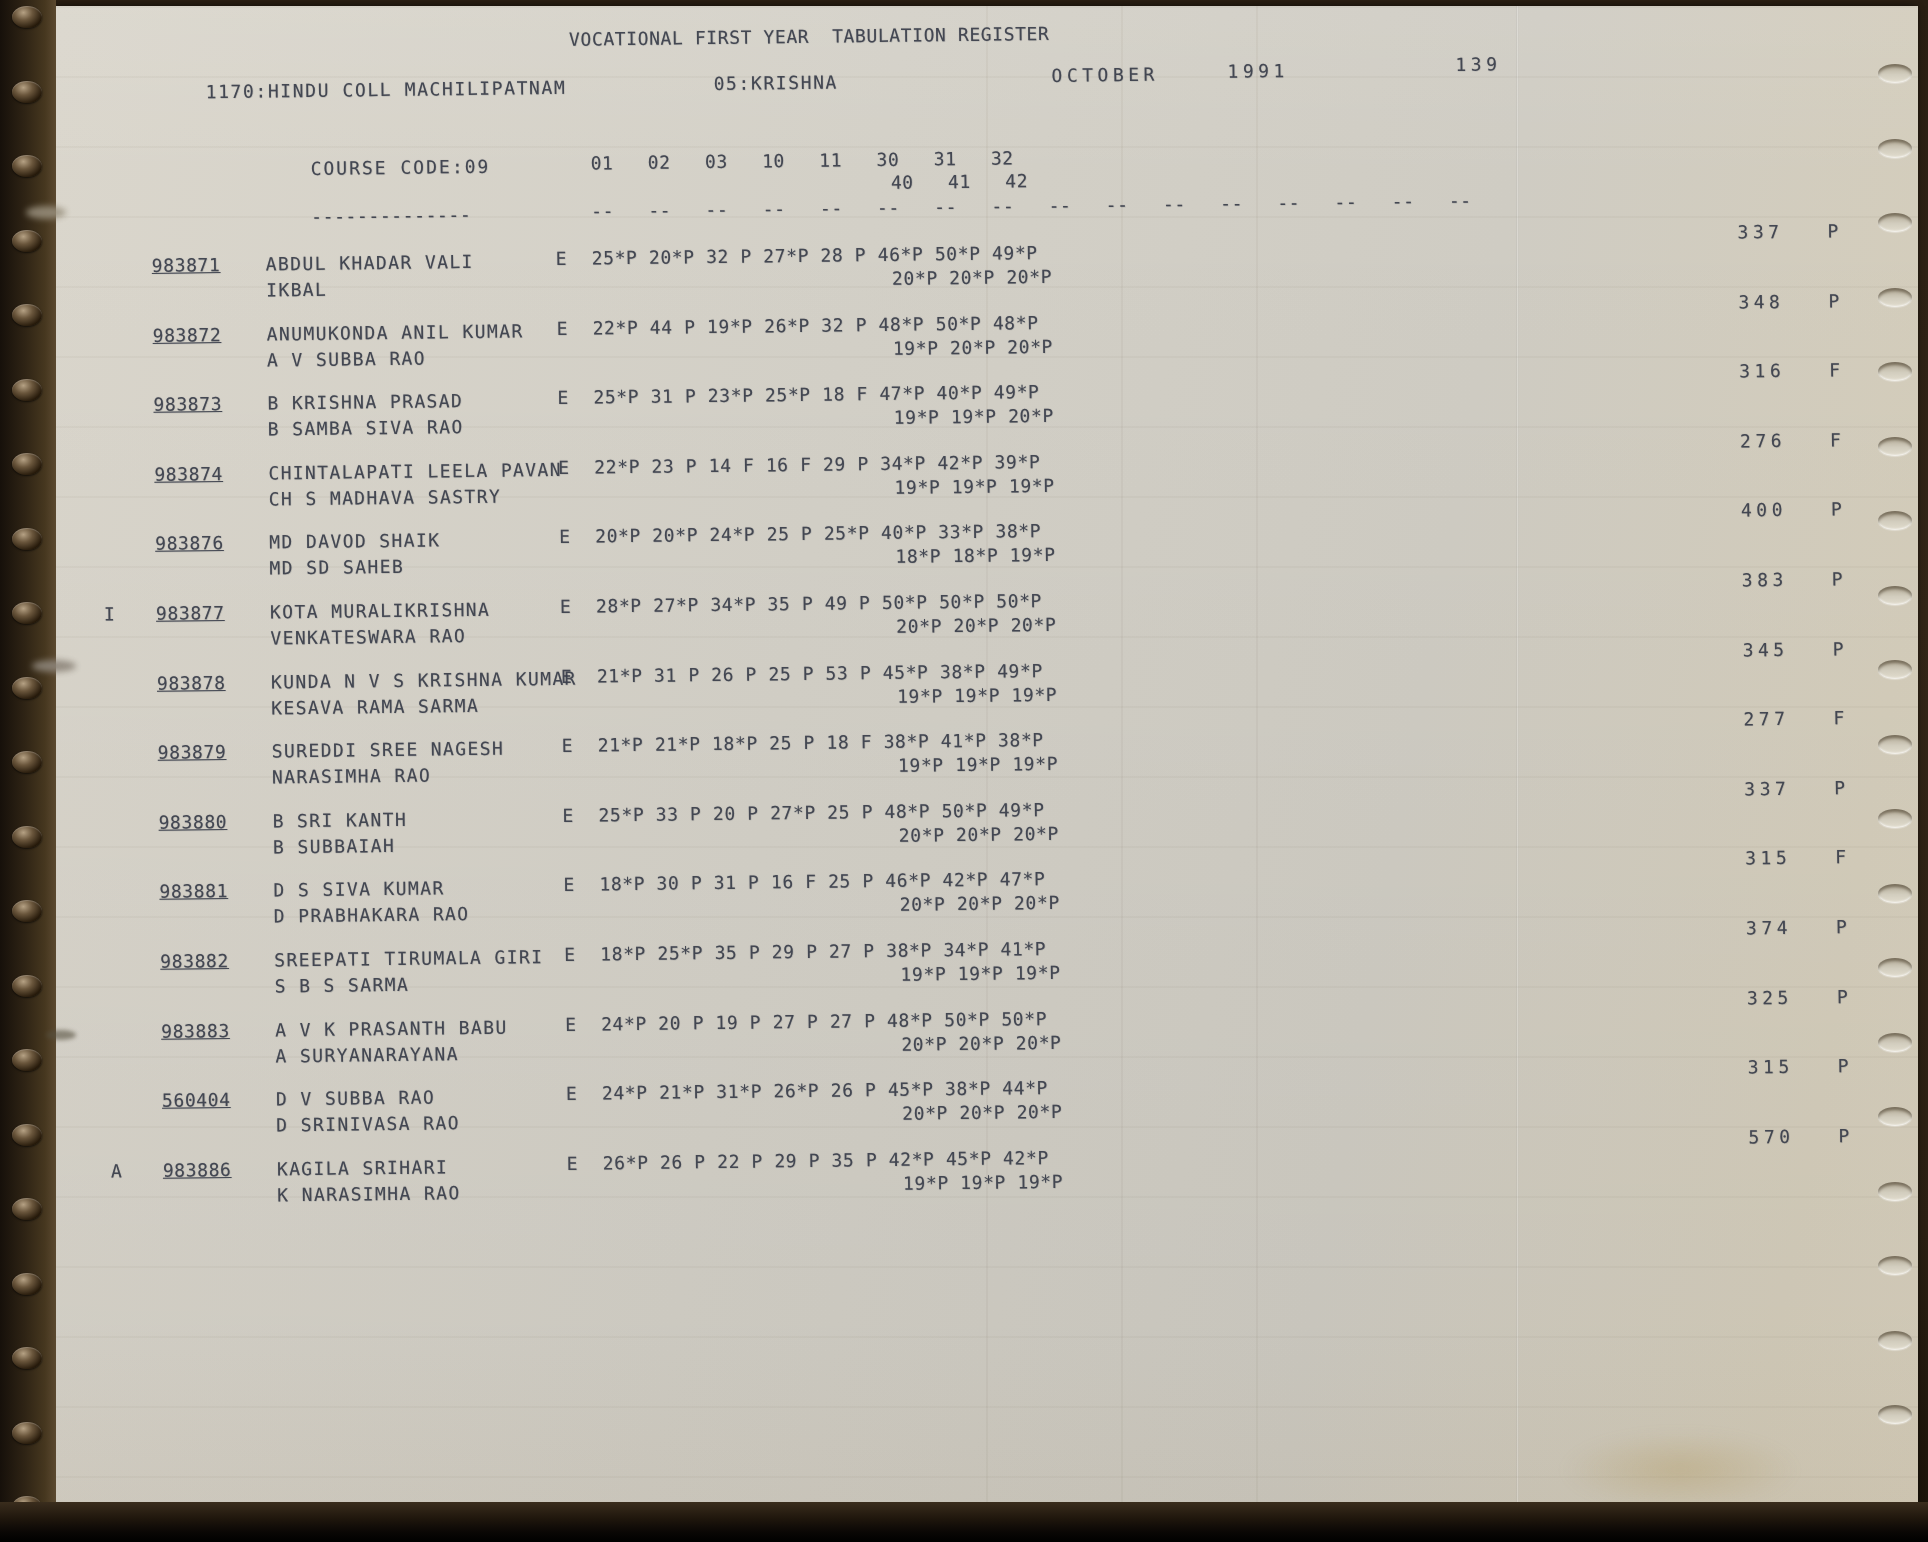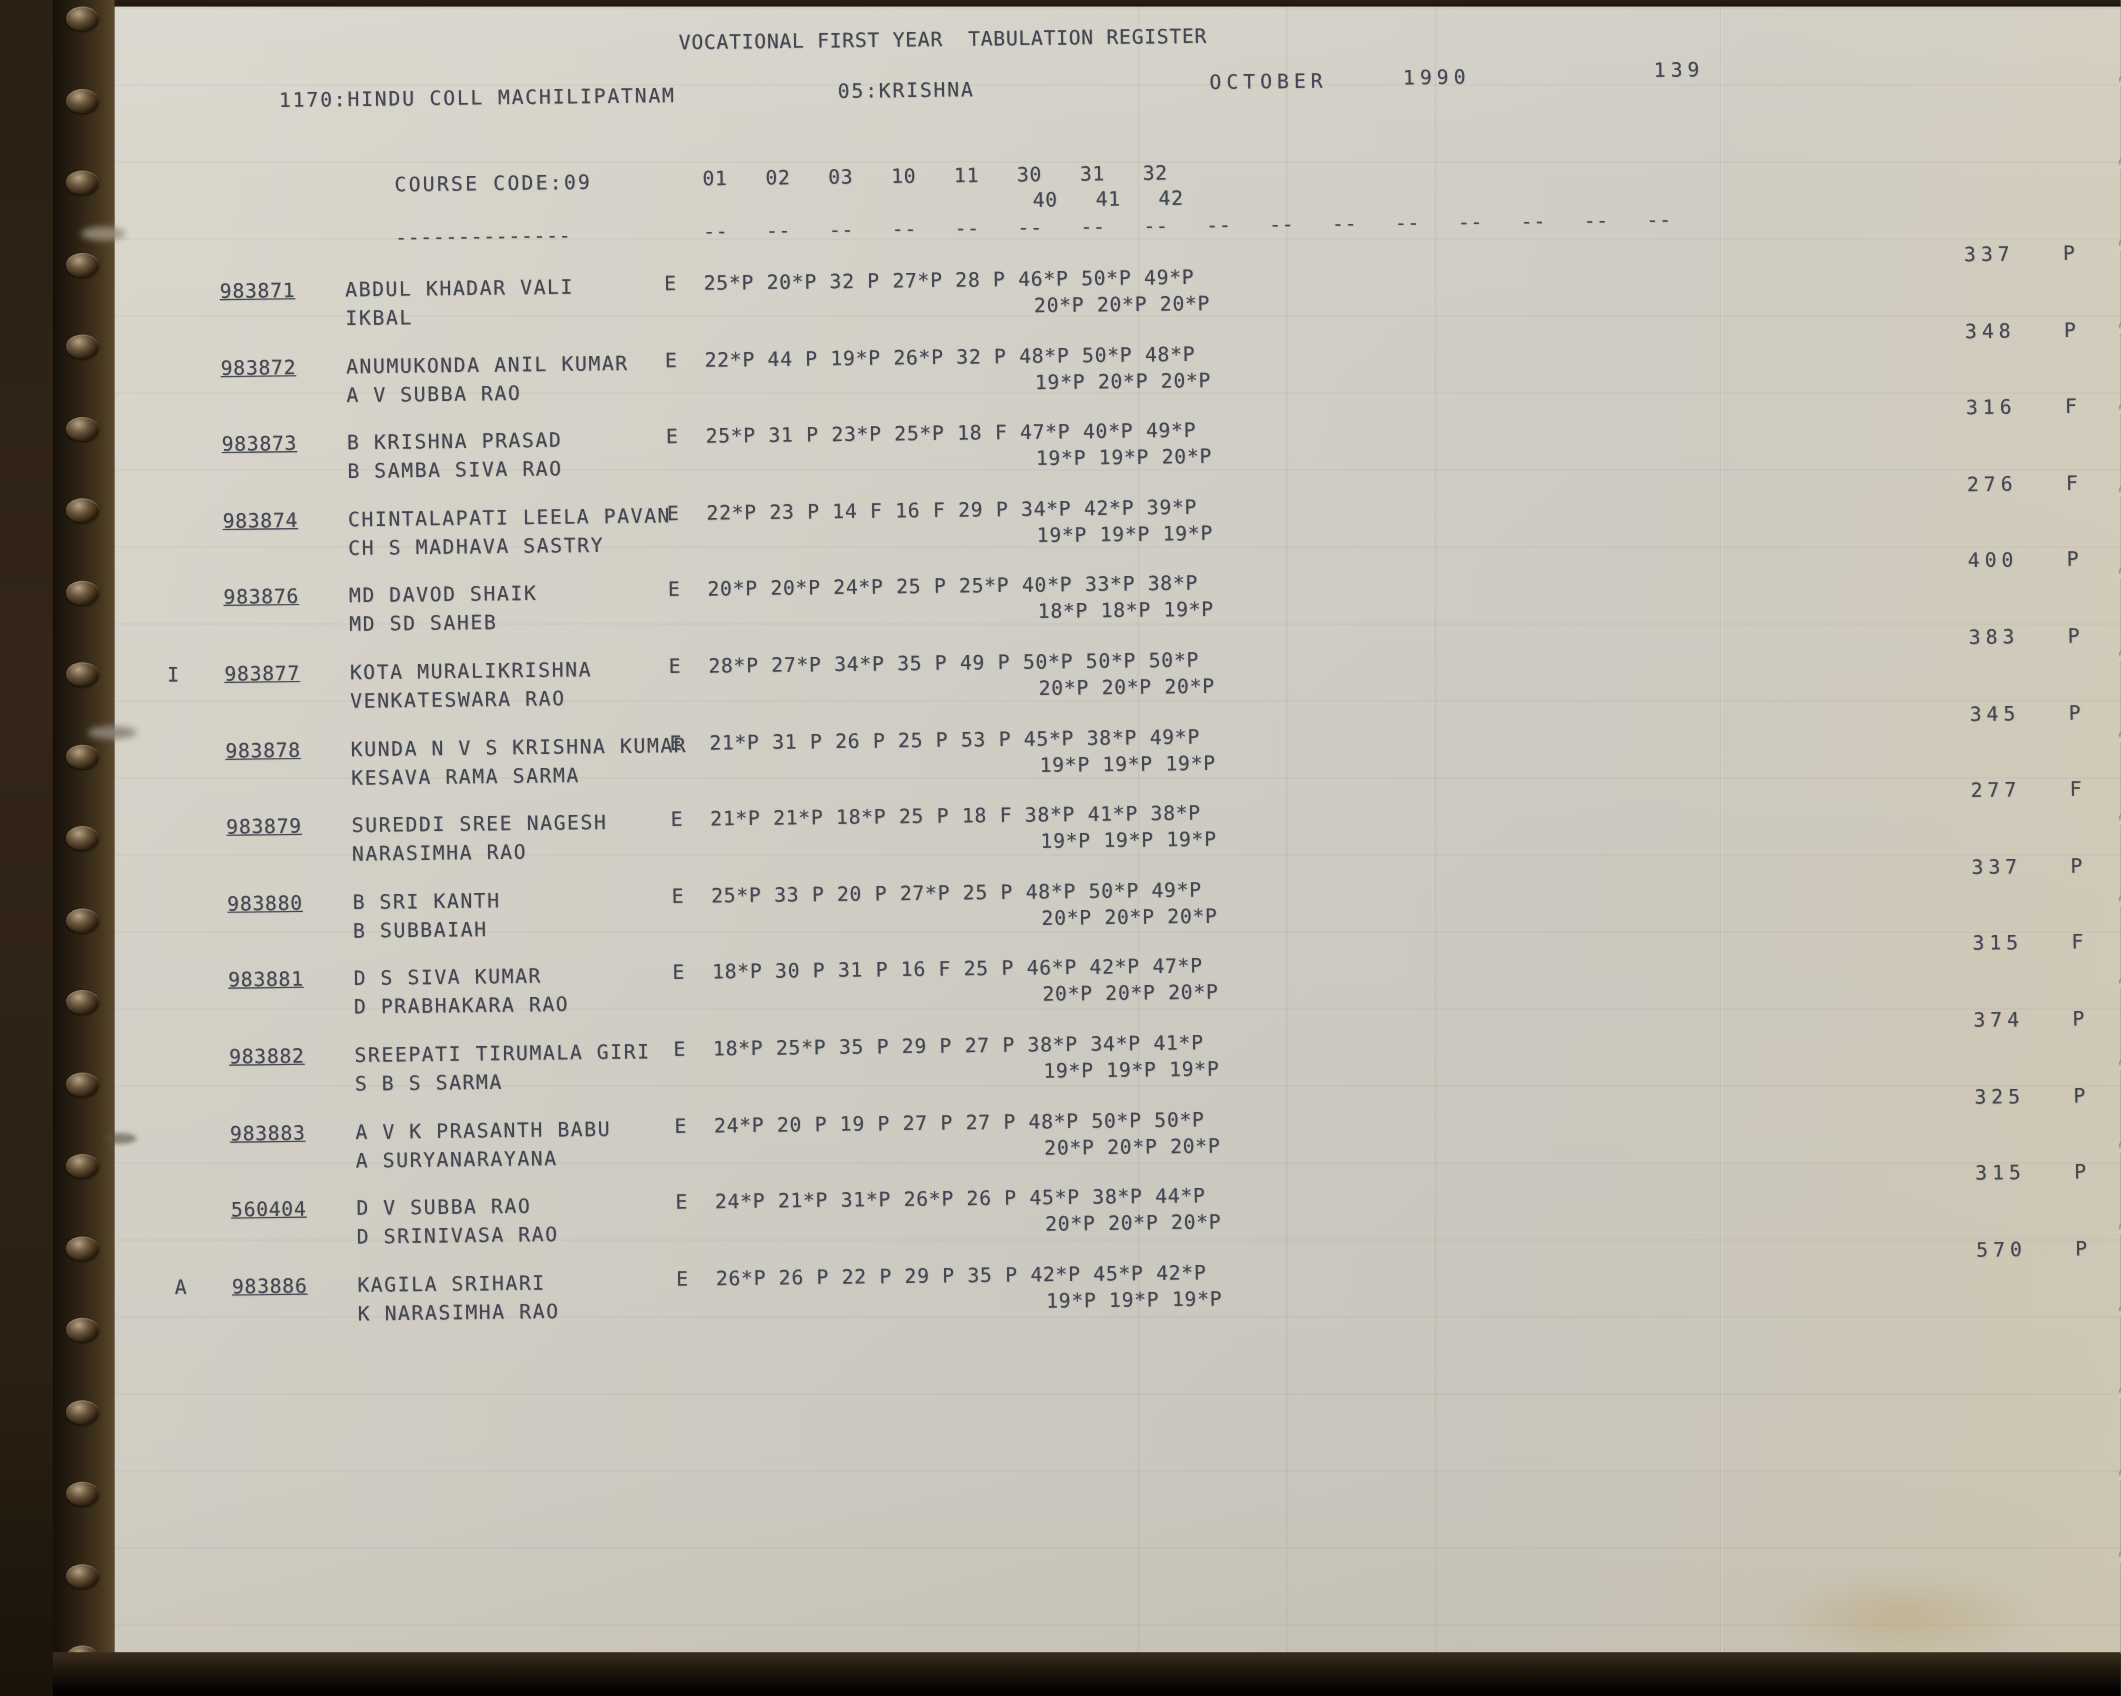--- a/index.html
+++ b/index.html
@@ -1,21 +1,21 @@
 <!DOCTYPE html>
 <html><head>
 <meta charset="utf-8">
 <style>
   html,body{margin:0;padding:0;}
   body{
     width:1928px;height:1542px;position:relative;overflow:hidden;
     background:linear-gradient(180deg,#2a1f13 0%,#332618 40%,#2b2013 80%,#1a1309 100%);
     font-family:"DejaVu Sans Mono", monospace;
   }
-  .scene{position:absolute;inset:0;margin-left:48px;}
+  .scene{position:absolute;inset:0;}
   
   .paper{
     position:absolute;left:56px;top:6px;width:1862px;height:1498px;
     background:
       linear-gradient(180deg, rgba(255,255,255,0.07) 0%, rgba(0,0,0,0.00) 12%, rgba(0,0,0,0.035) 88%, rgba(80,60,30,0.08) 100%),
       linear-gradient(100deg,#dad6cc 0%,#d3d0c7 40%,#cfccc3 70%,#d4cdbb 92%,#d7cfbc 100%);
     box-shadow: -4px 0 8px rgba(0,0,0,0.5), 0 2px 6px rgba(0,0,0,0.4);
   }
   .paper::after{ 
     content:"";position:absolute;inset:0;
@@ -134,21 +134,21 @@
   <div class="smudge smudge1"></div>
   <div class="smudge smudge2"></div>
   <div class="smudge smudge3"></div>
   <div class="stain"></div>
 
   <div class="print">
     <span class="t title">VOCATIONAL FIRST YEAR  TABULATION REGISTER</span>
     <span class="t college">1170:HINDU COLL MACHILIPATNAM</span>
     <span class="t district">05:KRISHNA</span>
     <span class="t month sp">OCTOBER</span>
-    <span class="t year sp">1990</span>
+    <span class="t year sp">1991</span>
     <span class="t page sp">139</span>
 
     <span class="t course-label">COURSE CODE:09</span>
     <span class="t course-underline">--------------</span>
     <span class="t cols1">01   02   03   10   11   30   31   32</span>
     <span class="t cols2">40   41   42</span>
     <span class="t cols-underline">--   --   --   --   --   --   --   --   --   --   --   --   --   --   --   --</span>
 
     <div id="rows">
         <div class="row" style="top: 244px;">

